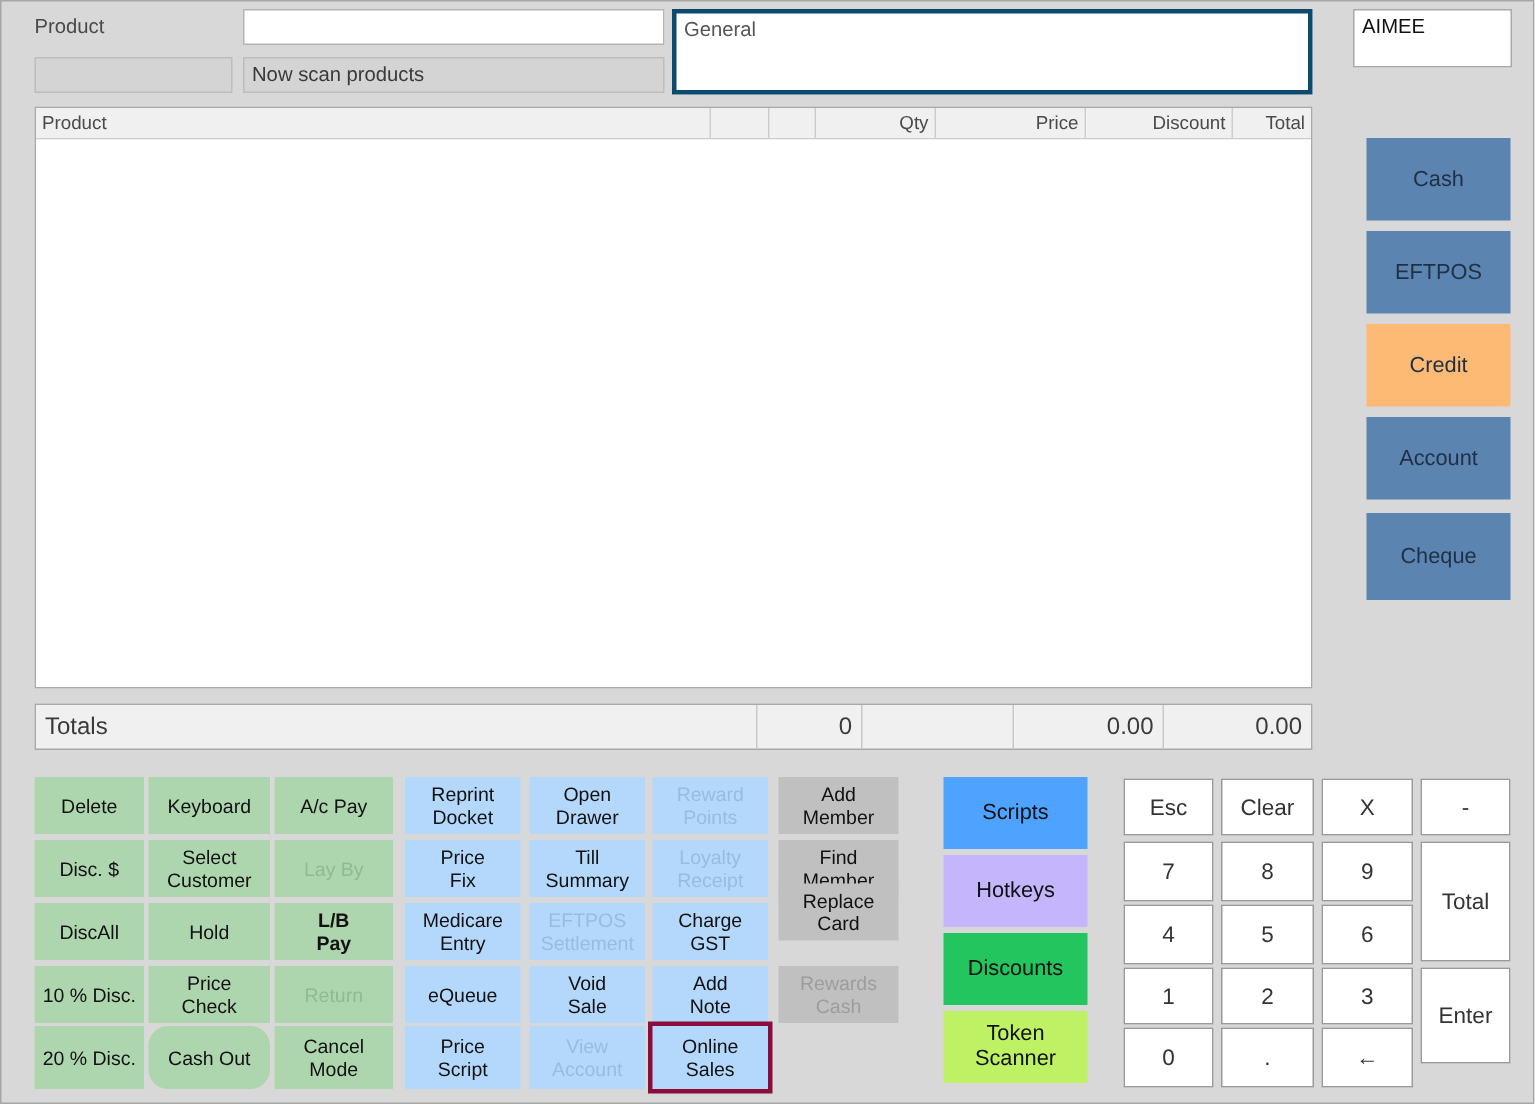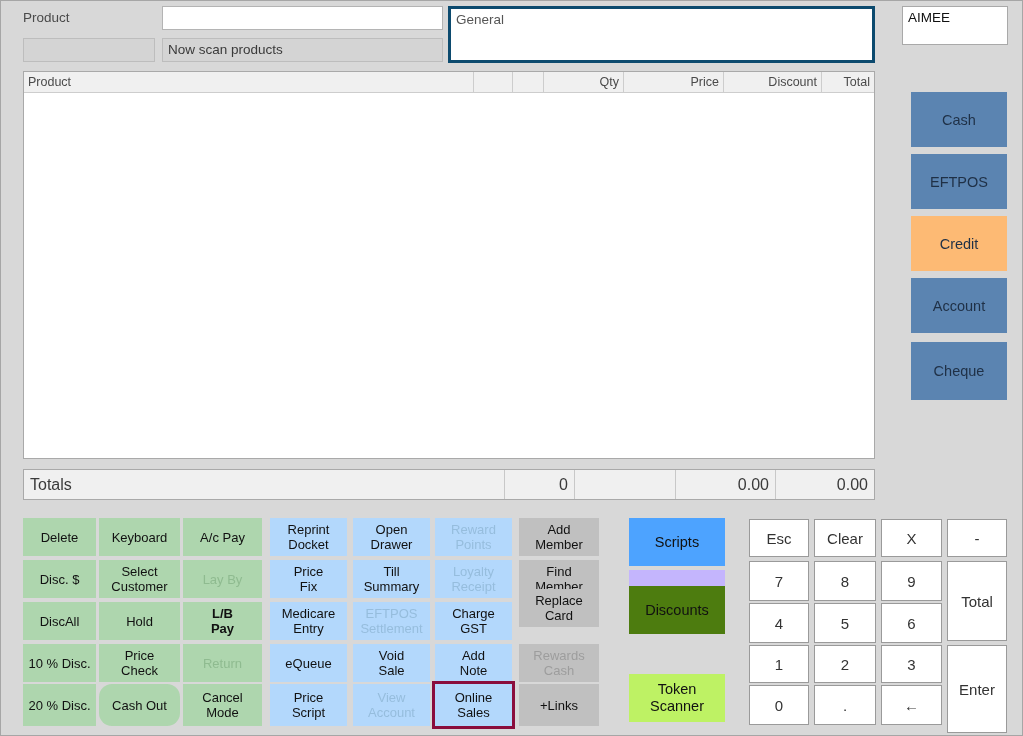--- a/index.html
+++ b/index.html
@@ -290,37 +290,36 @@
     <div class="fbtn f-blue f-sel" style="left: 434px; top: 683px; width: 77px; height: 42px;">Online
 Sales</div>
     <div class="fbtn f-gray" style="left: 518px; top: 517px; width: 80px; height: 38px;">Add
 Member</div>
     <div class="fbtn f-gray" style="left: 518px; top: 559px; width: 80px; height: 38px;">Find
 Member</div>
     <div class="fbtn f-gray" style="left: 518px; top: 588px; width: 80px; height: 38px;">Replace
 Card</div>
     <div class="fbtn f-gray dis" style="left: 518px; top: 643px; width: 80px; height: 38px;">Rewards
 Cash</div>
-    <div class="fbtn f-gray" style="left: 518px; top: 683px; width: 80px; height: 42px;">+Links</div>
     <div class="catbtn" style="top: 517px; height: 48px; background: rgb(77, 163, 255);">Scripts</div>
     <div class="catbtn" style="top: 569px; height: 48px; background: #c4b5fd;">Hotkeys</div>
-    <div class="catbtn" style="top: 585px; height: 48px; background: #4d7c0f;">Discounts</div>
+    <div class="catbtn" style="top: 621px; height: 48px; background: #22c55e;">Discounts</div>
     <div class="catbtn" style="top: 673px; height: 48px; background: #bef264;">Token
 Scanner</div>
     <div class="npbtn" style="left: 748px; top: 518px; width: 60px; height: 38px;">Esc</div>
     <div class="npbtn" style="left: 813px; top: 518px; width: 62px; height: 38px;">Clear</div>
     <div class="npbtn" style="left: 880px; top: 518px; width: 61px; height: 38px;">X</div>
     <div class="npbtn" style="left: 946px; top: 518px; width: 60px; height: 38px;">-</div>
     <div class="npbtn" style="left: 748px; top: 560px; width: 60px; height: 40px;">7</div>
     <div class="npbtn" style="left: 813px; top: 560px; width: 62px; height: 40px;">8</div>
     <div class="npbtn" style="left: 880px; top: 560px; width: 61px; height: 40px;">9</div>
     <div class="npbtn" style="left: 946px; top: 560px; width: 60px; height: 80px;">Total</div>
     <div class="npbtn" style="left: 748px; top: 602px; width: 60px; height: 40px;">4</div>
     <div class="npbtn" style="left: 813px; top: 602px; width: 62px; height: 40px;">5</div>
     <div class="npbtn" style="left: 880px; top: 602px; width: 61px; height: 40px;">6</div>
     <div class="npbtn" style="left: 748px; top: 644px; width: 60px; height: 38px;">1</div>
     <div class="npbtn" style="left: 813px; top: 644px; width: 62px; height: 38px;">2</div>
     <div class="npbtn" style="left: 880px; top: 644px; width: 61px; height: 38px;">3</div>
-    <div class="npbtn" style="left: 946px; top: 644px; width: 60px; height: 88px;">Enter</div>
+    <div class="npbtn" style="left: 946px; top: 644px; width: 60px; height: 64px;">Enter</div>
     <div class="npbtn" style="left: 748px; top: 684px; width: 60px; height: 40px;">0</div>
     <div class="npbtn" style="left: 813px; top: 684px; width: 62px; height: 40px;">.</div>
     <div class="npbtn" style="left: 880px; top: 684px; width: 61px; height: 40px;">←</div>
   </div>
 
 </body></html>

